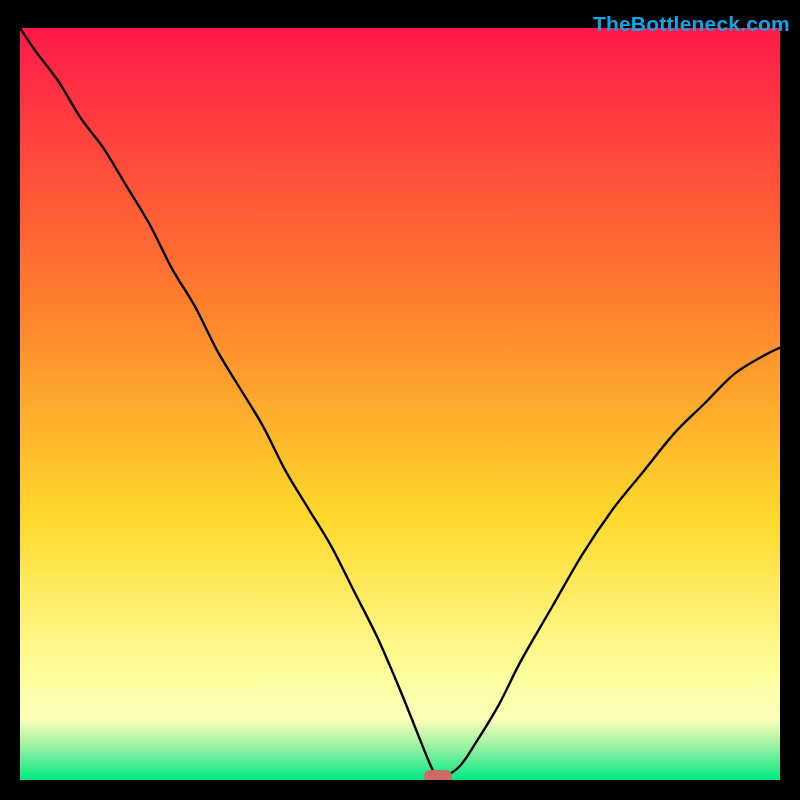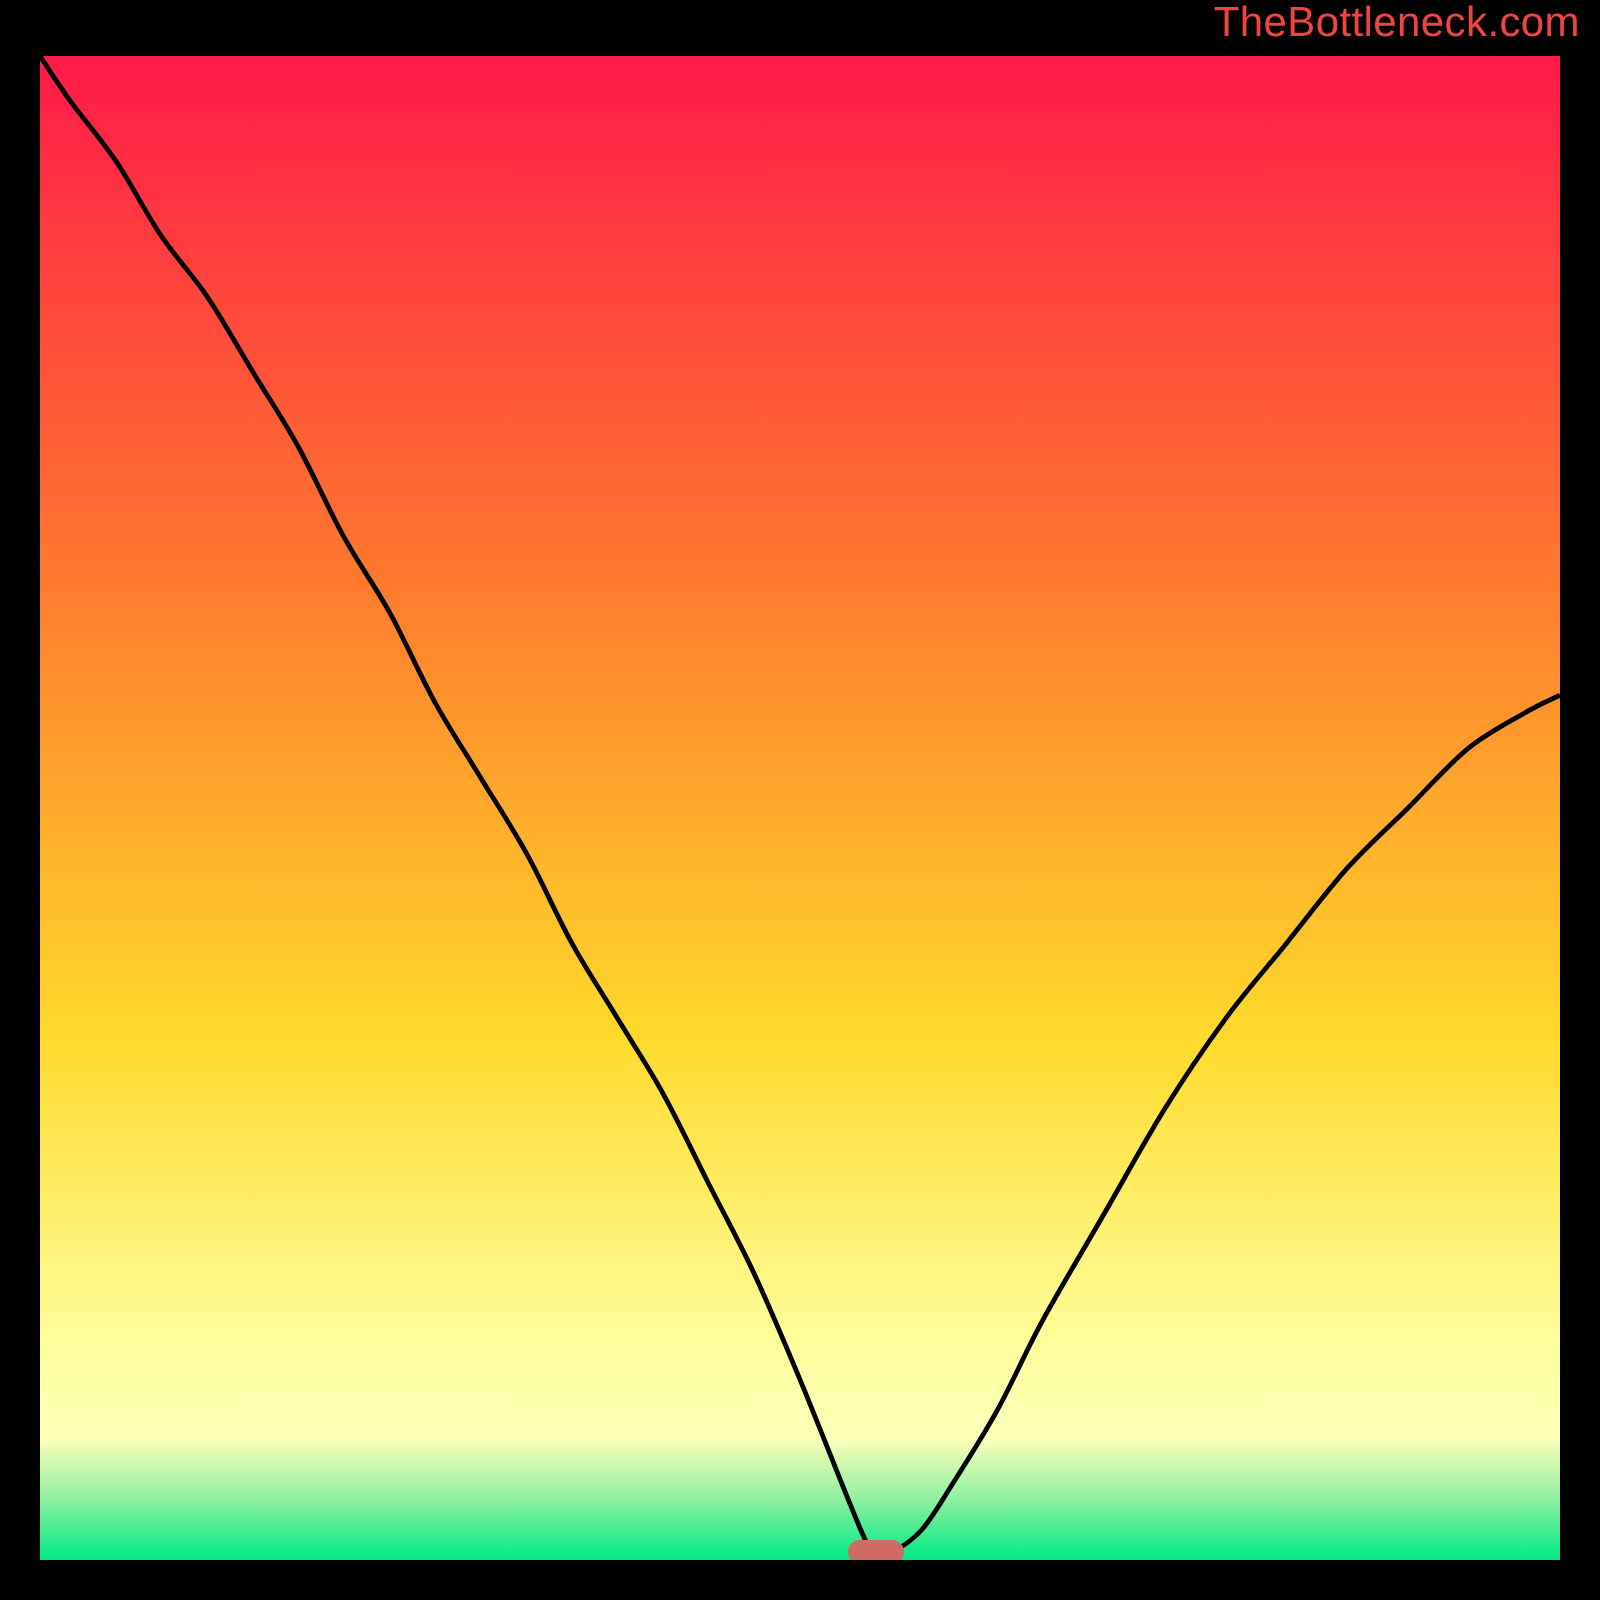--- a/index.html
+++ b/index.html
@@ -12,25 +12,25 @@
     font-family: Arial, Helvetica, sans-serif;
   }
   .frame {
     position: relative;
     width: 800px;
     height: 800px;
     background: #000;
   }
   .watermark {
     position: absolute;
-    top: 0;
+    top: 12px;
     right: 10px;
-    color: #ef4444;
+    color: #0ea5e9;
     font-size: 21px;
-    font-weight: 400;
+    font-weight: 700;
     letter-spacing: 0.2px;
     z-index: 20;
   }
   .plot-area {
     position: absolute;
     left: 20px;
     top: 28px;
     width: 760px;
     height: 752px;
     overflow: hidden;

